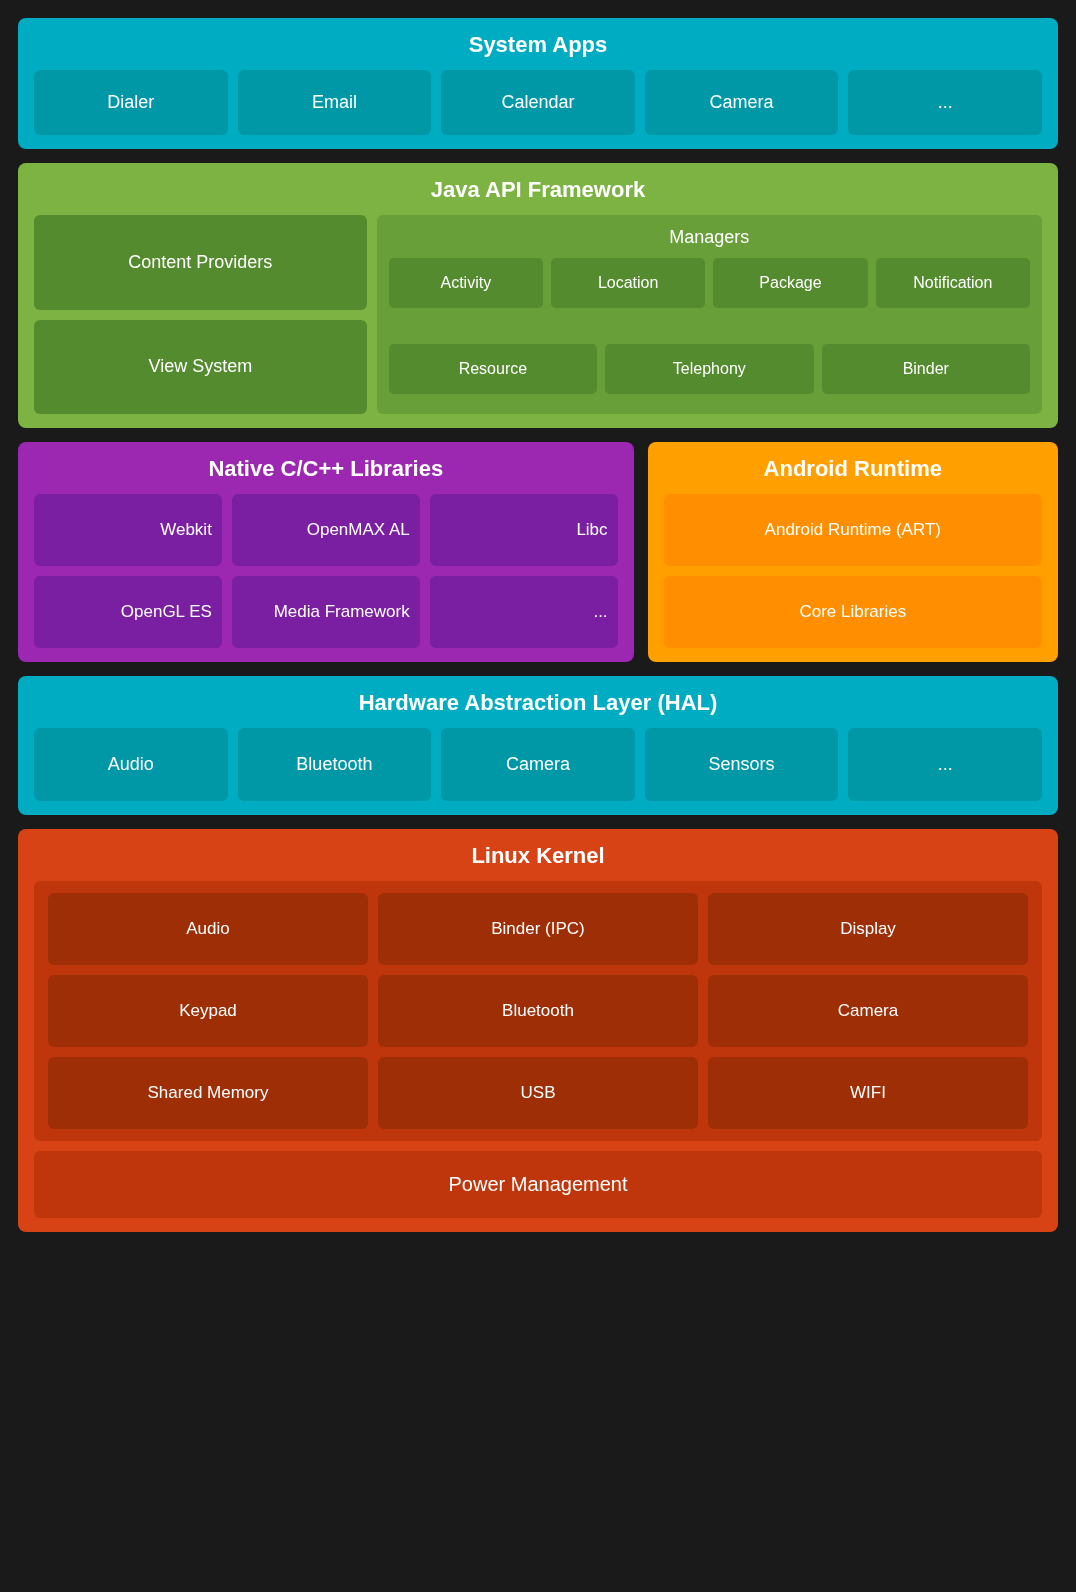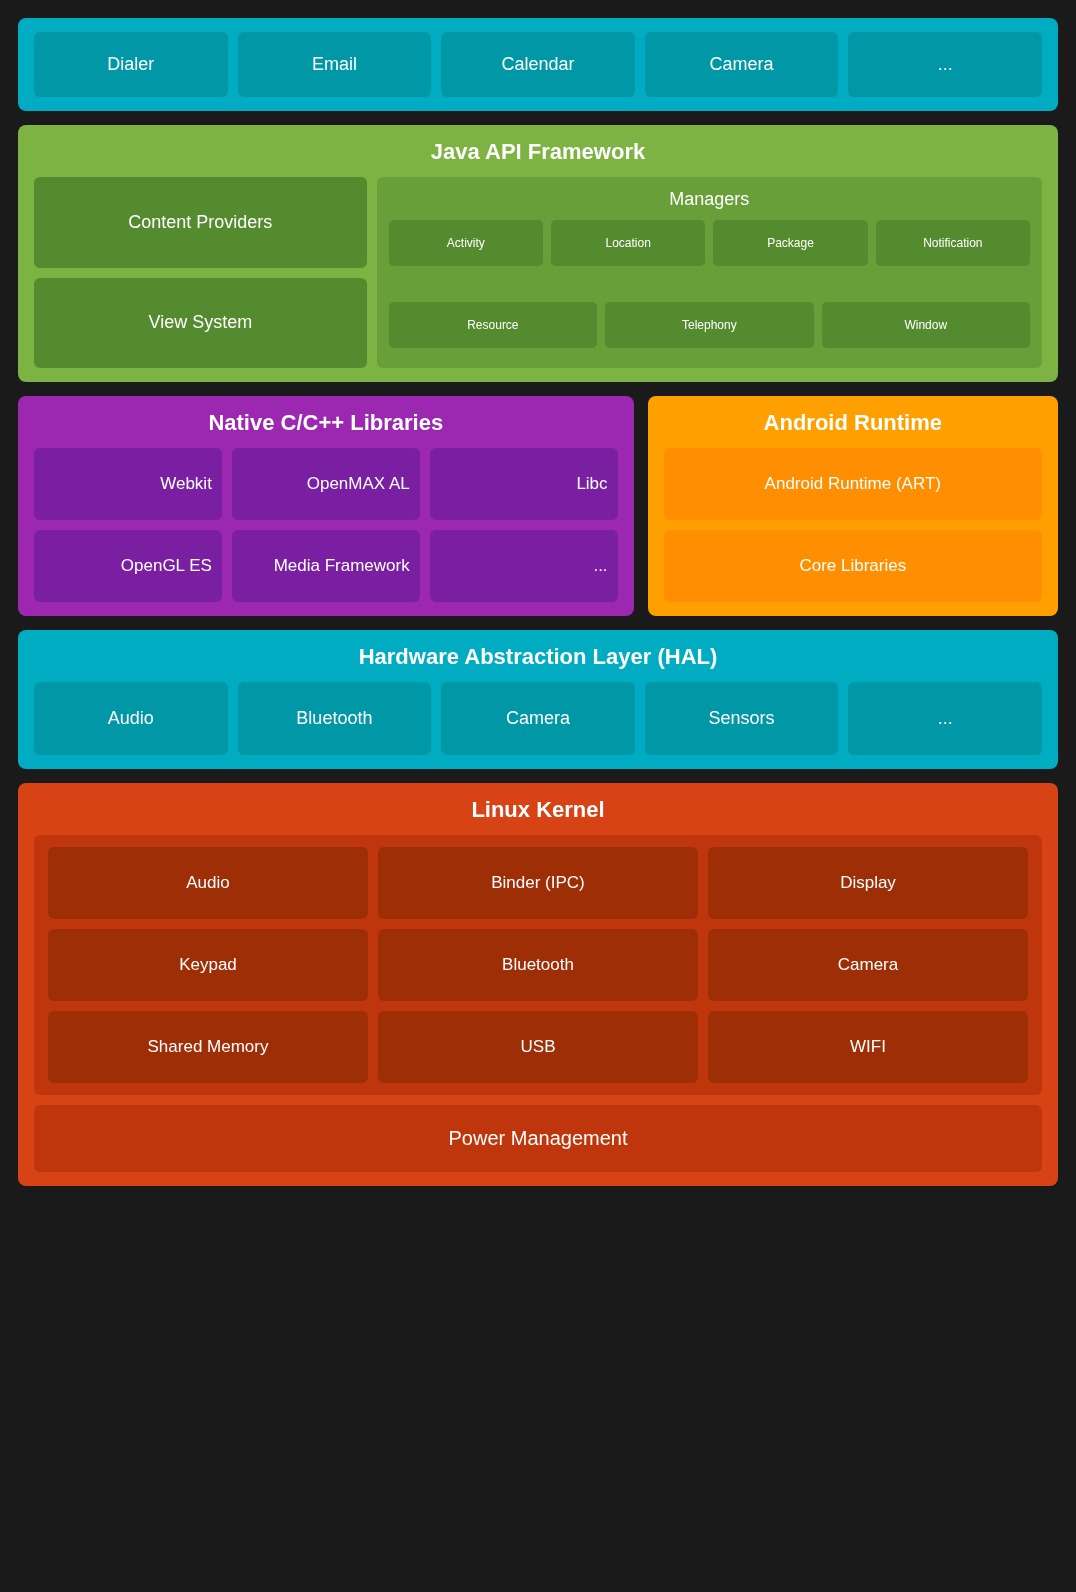--- a/index.html
+++ b/index.html
@@ -88,21 +88,21 @@
       margin-bottom: 8px;
     }
     .managers-row-4 { grid-template-columns: repeat(4, 1fr); }
     .managers-row-3 { grid-template-columns: repeat(3, 1fr); margin-top: 36px; }
     .manager-box {
       background: #558B2F;
       border-radius: 5px;
       padding: 16px 24px;
       text-align: center;
       color: white;
-      font-size: 12px;
+      font-size: 16px;
     }
 
     
     .middle-row {
       display: grid;
       grid-template-columns: 3fr 2fr;
       gap: 14px;
     }
     .native-cpp {
       background: #9C27B0;
@@ -197,20 +197,21 @@
       text-align: center;
       color: white;
       font-size: 20px;
       font-weight: 500;
     }
   </style>
 </head>
 <body>
 
 <div class="layer system-apps">
+  <div class="layer-title">System Apps</div>
   <div class="system-apps-grid">
   <div class="sys-app-box">Dialer</div>
       <div class="sys-app-box">Email</div>
       <div class="sys-app-box">Calendar</div>
       <div class="sys-app-box">Camera</div>
       <div class="sys-app-box">...</div>
     </div>
 </div>
 
 <div class="layer java-api">
@@ -224,21 +225,21 @@
       <div class="managers-title">Managers</div>
       <div class="managers-row managers-row-4">
       <div class="manager-box">Activity</div>
           <div class="manager-box">Location</div>
           <div class="manager-box">Package</div>
           <div class="manager-box">Notification</div>
         </div>
       <div class="managers-row managers-row-3">
       <div class="manager-box">Resource</div>
           <div class="manager-box">Telephony</div>
-          <div class="manager-box">Window</div>
+          <div class="manager-box">Binder</div>
         </div>
     </div>
   </div>
 </div>
 
 <div class="middle-row">
   <div class="native-cpp">
     <div class="layer-title">Native C/C++ Libraries</div>
     <div class="native-grid">
     <div class="native-box">Webkit</div>

